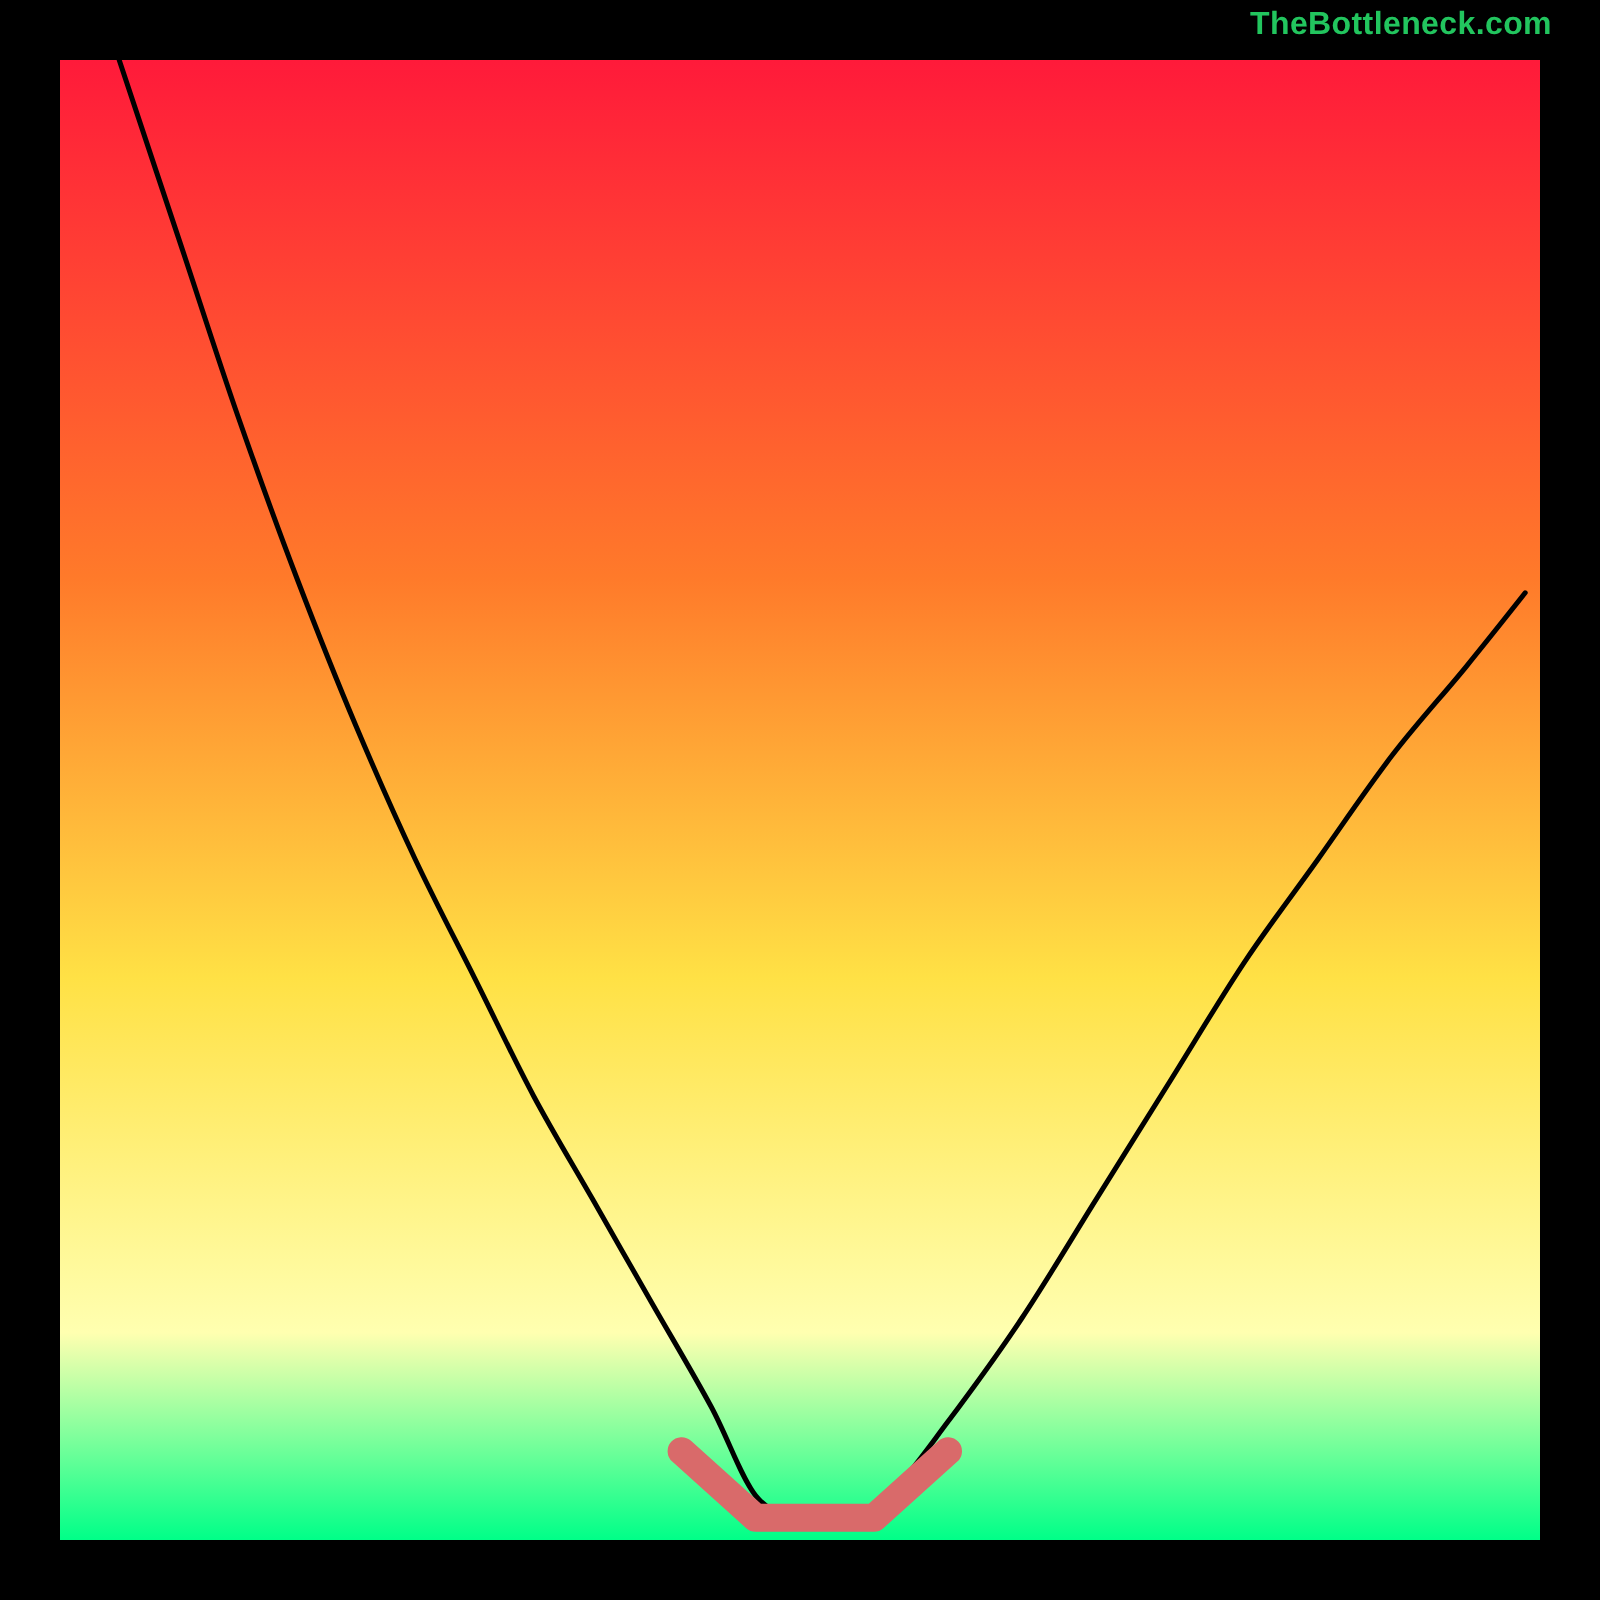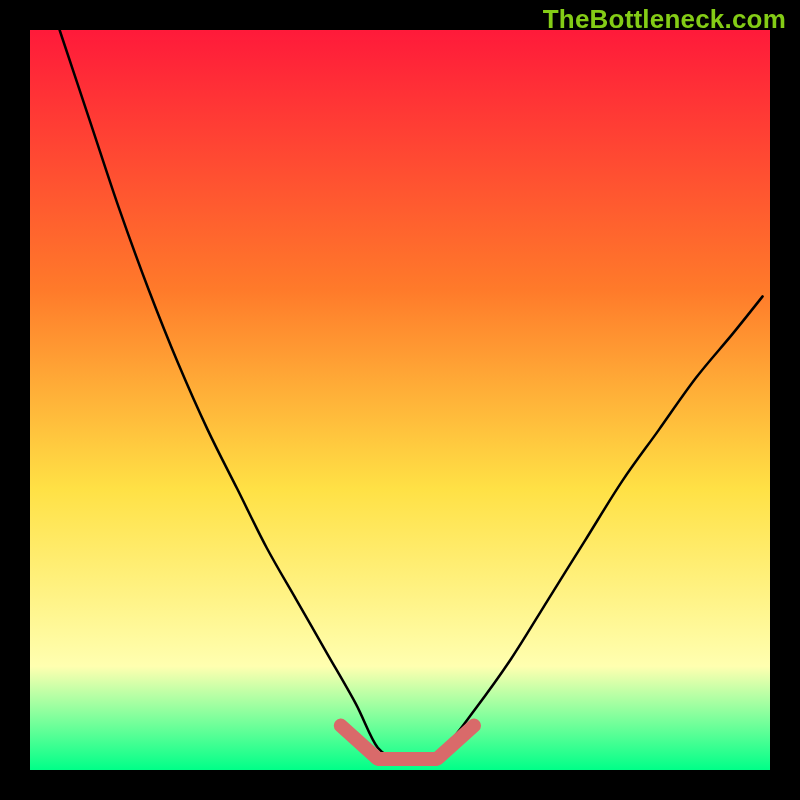--- a/index.html
+++ b/index.html
@@ -12,25 +12,25 @@
   }
   .frame {
     position: relative;
     width: 800px;
     height: 800px;
     background: #000;
   }
   .watermark {
     position: absolute;
     top: 4px;
-    right: 14px;
+    right: 24px;
     font-family: Arial, Helvetica, sans-serif;
-    font-size: 26px;
+    font-size: 16px;
     font-weight: 600;
-    color: #84cc16;
+    color: #22c55e;
     letter-spacing: 0.2px;
     z-index: 10;
   }
   svg {
     position: absolute;
     top: 0;
     left: 0;
   }
 </style>
 </head>

